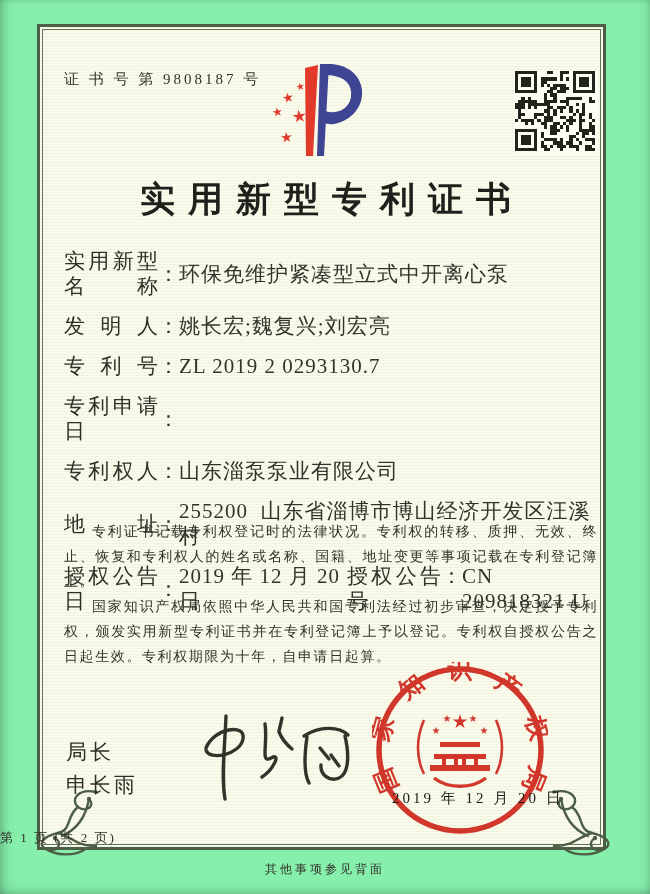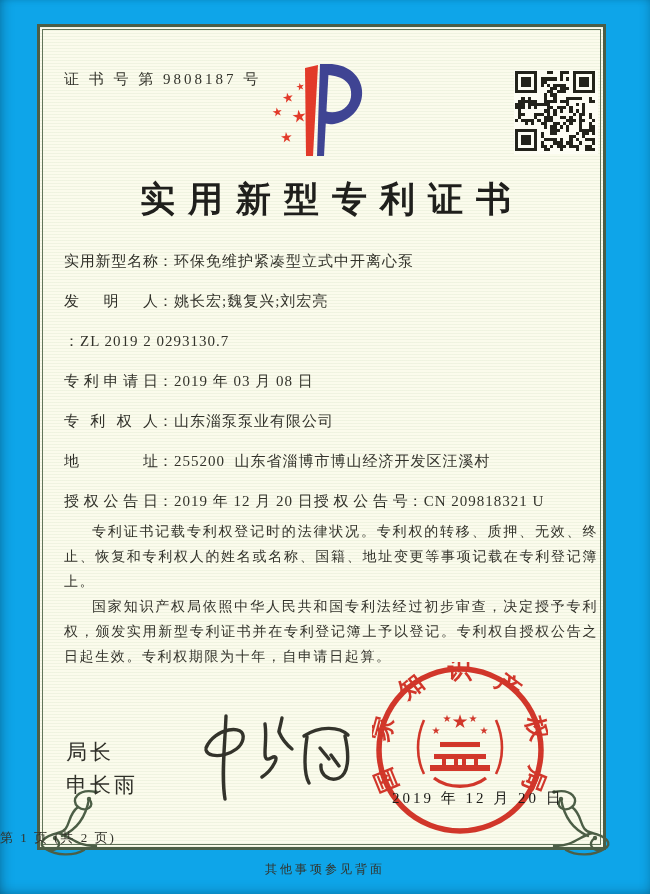--- a/index.html
+++ b/index.html
@@ -3,21 +3,21 @@
 <meta charset="utf-8">
 <style>
   html,body{margin:0;padding:0;}
   body{
     width:650px;height:894px;overflow:hidden;
     font-family:"Liberation Serif","DejaVu Serif",serif;
     background:#e8e4d2;
   }
   .page{
     position:relative;width:650px;height:894px;
-    background:#0ea5e9;
+    background:#86efac;
     box-shadow:inset 10px 0 14px -10px rgba(0,0,0,.35),
                inset -8px 0 12px -8px rgba(0,0,0,.2),
                inset 0 -10px 14px -10px rgba(0,0,0,.25),
                inset 0 6px 10px -8px rgba(0,0,0,.15);
   }
   
   .frame{
     position:absolute;left:37px;top:24px;width:569px;height:826px;
     border:3px solid #4c5e46;
     background:
@@ -38,21 +38,21 @@
   .qr{position:absolute;left:514px;top:70px;width:82px;height:82px;background:#fdfdf4;padding:1px;}
   .qr svg{display:block;width:80px;height:80px;}
 
   .title{
     position:absolute;top:176px;left:0;width:100%;text-align:center;
     font-size:35px;font-weight:bold;color:#1f1f1c;
     letter-spacing:13px;padding-left:14px;box-sizing:border-box;
   }
 
   .fields{position:absolute;left:64px;top:249px;right:56px;color:#33332b;}
-  .field-row{display:flex;align-items:center;margin-bottom:15px;line-height:25px;font-size:15px;}
+  .field-row{display:flex;align-items:center;margin-bottom:15px;line-height:25px;font-size:21px;}
   .flabel{
     display:inline-block;width:94px;flex:0 0 94px;
     text-align:justify;text-align-last:justify;
     color:#2f2f28;
   }
   .fcolon{flex:0 0 16px;}
   .fvalue{letter-spacing:1px;color:#33332b;white-space:pre-wrap;}
   .grant-pair{display:flex;}
 
   .body-text{
@@ -437,27 +437,27 @@
       <span class="flabel">实用新型名称</span>
       <span class="fcolon">：</span>
       <span class="fvalue">环保免维护紧凑型立式中开离心泵</span>
     </div>
     <div class="field-row">
       <span class="flabel">发明人</span>
       <span class="fcolon">：</span>
       <span class="fvalue">姚长宏;魏复兴;刘宏亮</span>
     </div>
     <div class="field-row">
+      <span class="flabel">专利号</span>
       <span class="fcolon">：</span>
       <span class="fvalue">ZL 2019 2 0293130.7</span>
     </div>
     <div class="field-row">
       <span class="flabel">专利申请日</span>
       <span class="fcolon">：</span>
-      <span class="fvalue">2019 年 03 月 08 日</span>
     </div>
     <div class="field-row">
       <span class="flabel">专利权人</span>
       <span class="fcolon">：</span>
       <span class="fvalue">山东淄泵泵业有限公司</span>
     </div>
     <div class="field-row">
       <span class="flabel">地址</span>
       <span class="fcolon">：</span>
       <span class="fvalue">255200  山东省淄博市博山经济开发区汪溪村</span>

